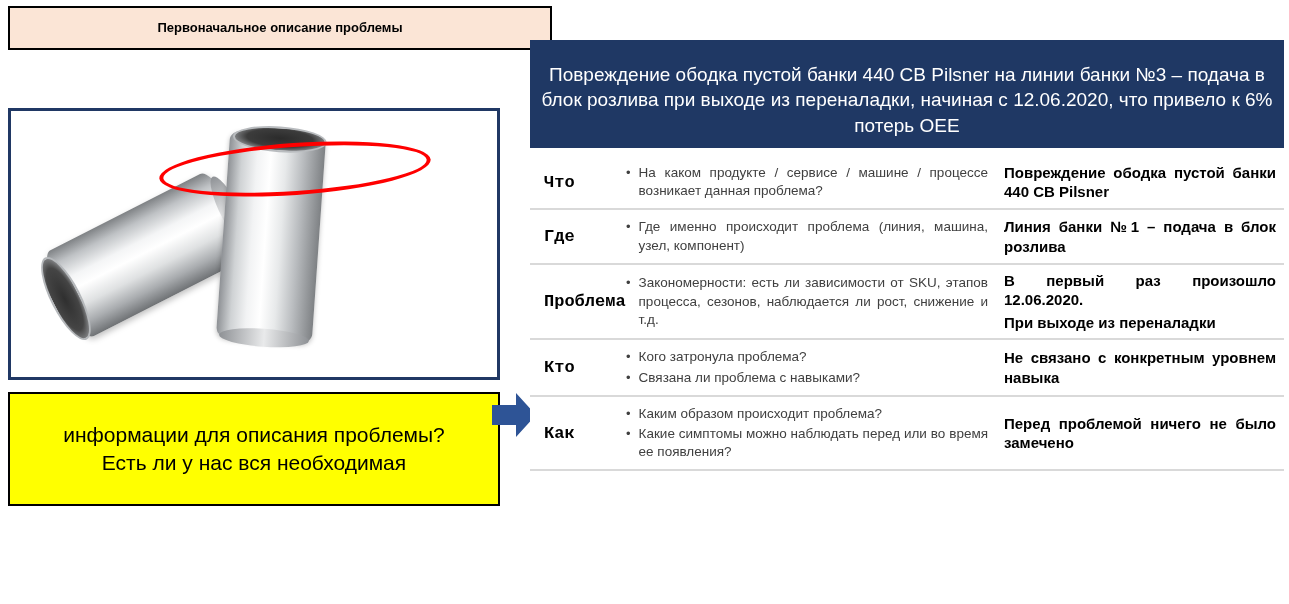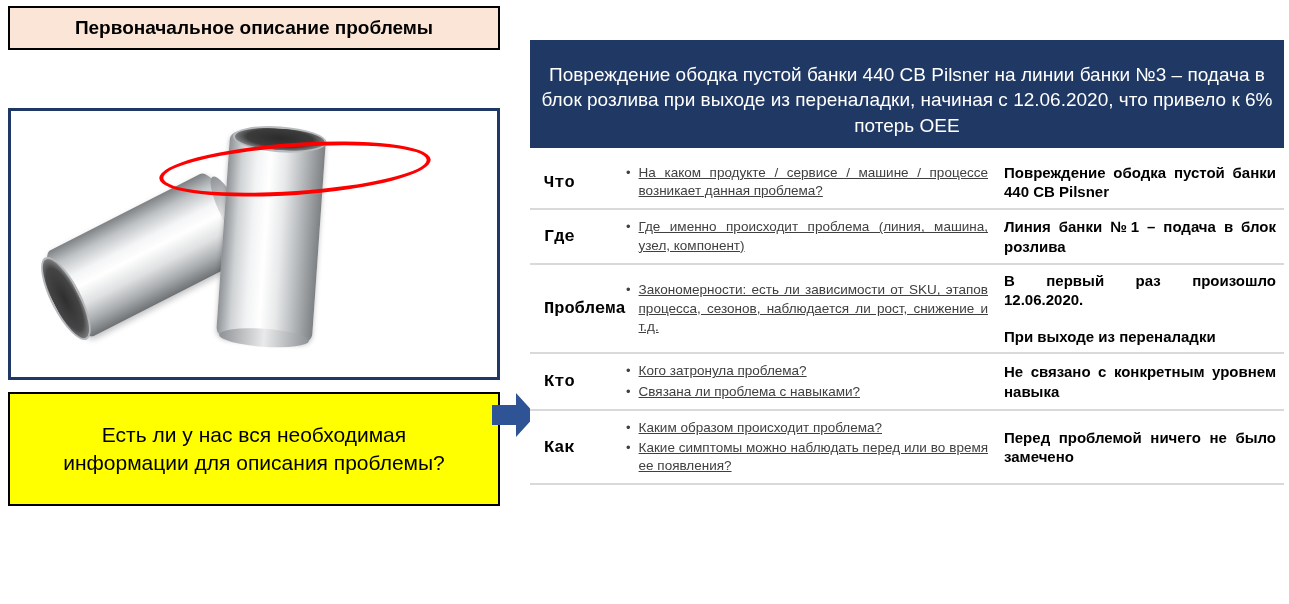--- a/index.html
+++ b/index.html
@@ -26,23 +26,23 @@
   .left-head {
     border: 2px solid #000000;
     background: #fbe5d6;
     text-align: center;
     font-weight: bold;
     color: #000000;
   }
   #left-title {
     position: absolute;
     left: 0; top: 0;
-    width: 492px; height: 44px;
+    width: 544px; height: 44px;
     line-height: 40px;
-    font-size: 19px;
+    font-size: 13px;
   }
   #left-subtitle {
     position: absolute;
     left: 0; top: 52px;
     width: 492px; height: 40px;
     line-height: 36px;
     font-size: 17px;
   }
 
   #photo-box {
@@ -214,43 +214,43 @@
     gap: 8px;
     align-items: flex-start;
     margin: 2px 0;
   }
   .bullet-dot {
     flex: 0 0 auto;
     font-size: 13px;
     line-height: 1.35;
     color: #404040;
   }
-  .bullet-text { line-height: 1.35; text-decoration: underline; }
+  .bullet-text { line-height: 1.35; }
   .ans-line { line-height: 1.3; }
-  .ans-line + .ans-line { margin-top: 17px; }
+  .ans-line + .ans-line { margin-top: 3px; }
 </style>
 </head>
 <body>
 
 <div id="page">
 
   <div id="left-panel">
 
     <div id="left-title" class="left-head">Первоначальное описание проблемы</div>
 
 
     <div id="photo-box">
       <div id="can-lying"></div>
       <div id="can-standing"></div>
       <div id="defect-ellipse"></div>
     </div>
 
     <div id="question-box">
+      <div>информации для описания проблемы?</div>
       <div>Есть ли у нас вся необходимая</div>
-      <div>информации для описания проблемы?</div>
     </div>
   </div>
 
   <svg id="arrow" viewBox="0 0 44 46">
     <polygon points="0,13 24,13 24,1 44,23 24,45 24,33 0,33" fill="#2e5496"></polygon>
   </svg>
 
   <div id="right-panel">
 
     <div id="right-title">Сформулированная фокусировка на проблеме</div>

